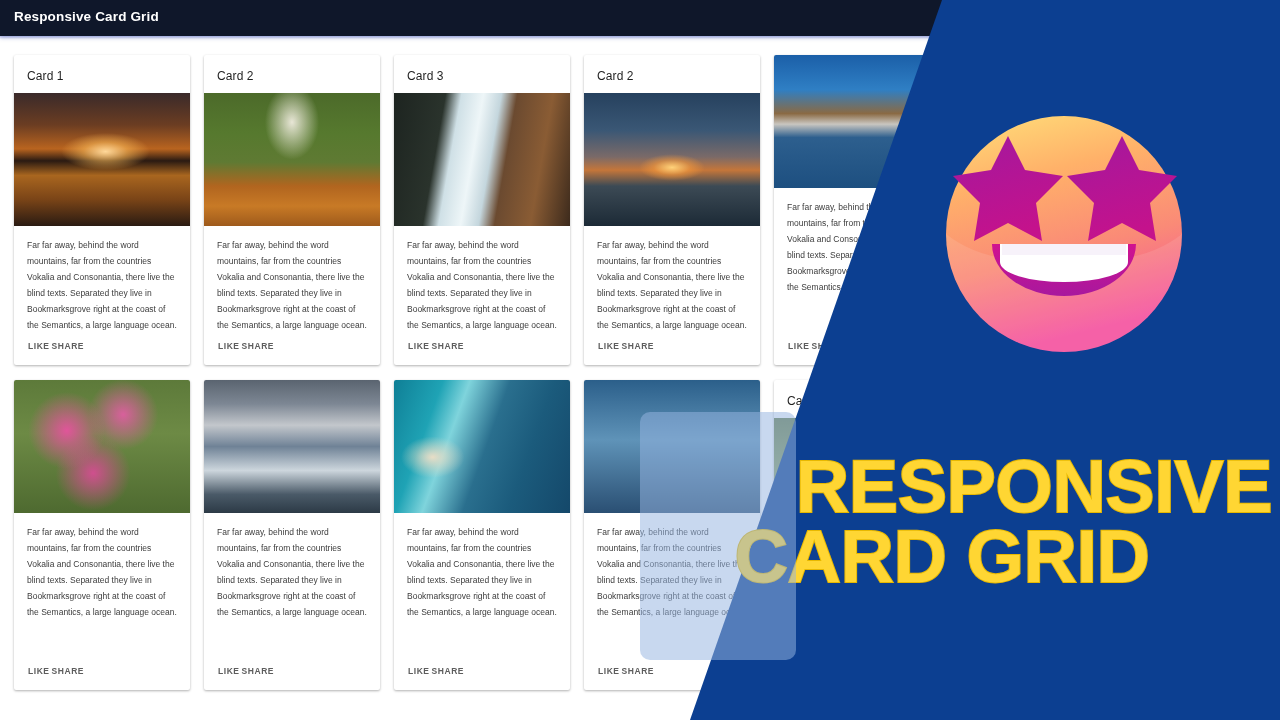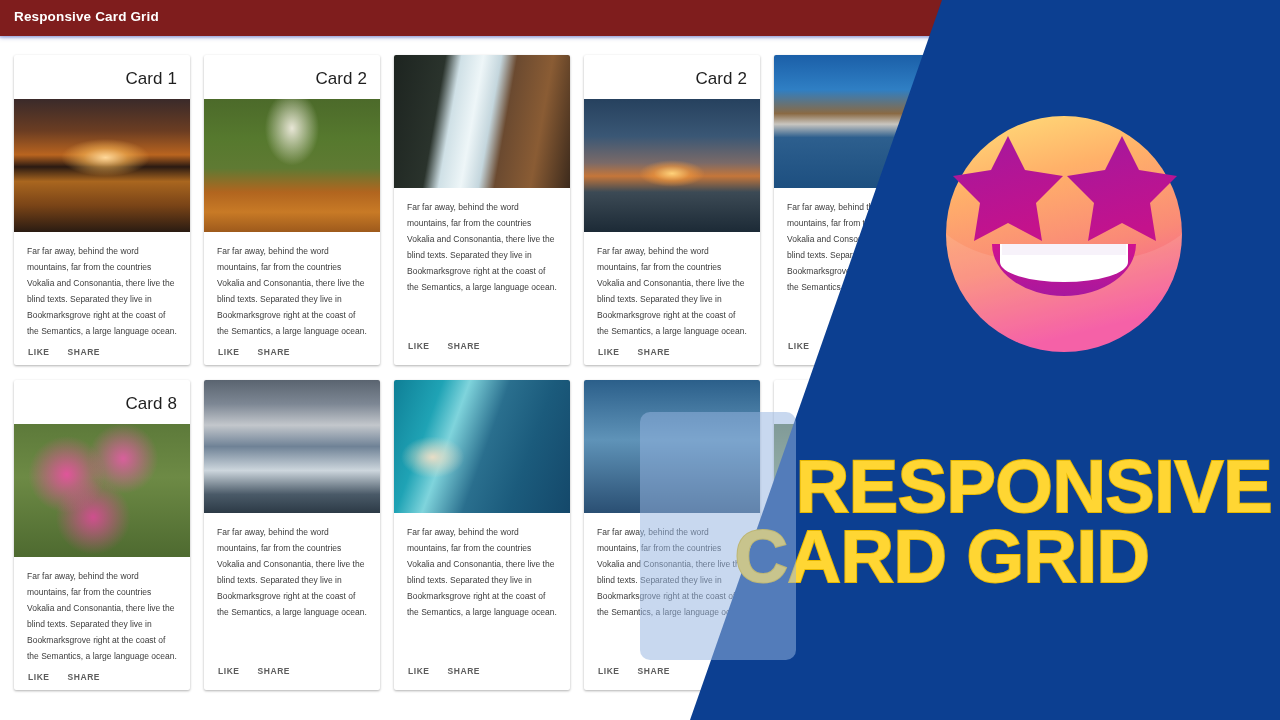--- a/index.html
+++ b/index.html
@@ -6,21 +6,21 @@
   html,body { width:1280px; height:720px; overflow:hidden; }
   body {
     font-family:"Liberation Sans", sans-serif;
     background:#ffffff;
     position:relative;
   }
 
   
   .appbar {
     position:absolute; left:0; top:0; width:1280px; height:36px;
-    background:#7f1d1d;
+    background:#0f172a;
     box-shadow:0 2px 4px rgba(63,81,181,.35);
     z-index:5;
   }
   .appbar-title {
     position:absolute; left:14px; top:9px;
     color:#ffffff; font-size:13.5px; font-weight:bold;
     letter-spacing:.15px; white-space:nowrap;
   }
   .appbar-shadow {
     position:absolute; left:0; top:36px; width:1280px; height:3px;
@@ -40,38 +40,37 @@
   }
   .card {
     width:176px; height:310px;
     background:#ffffff;
     border-radius:2px;
     box-shadow:0 1px 3px rgba(0,0,0,.20), 0 1px 2px rgba(0,0,0,.12);
     overflow:hidden;
     display:flex; flex-direction:column;
   }
   .card-title {
-    font-size:17px; color:#1f1f1f;
+    font-size:12px; color:#1f1f1f;
     padding:14px 13px 10px 13px;
     letter-spacing:.1px;
-    text-align:right;
   }
   .card-media {
     width:176px; height:133px;
     background-size:cover; background-position:center;
     flex:0 0 auto;
   }
   .card-body {
     font-size:8.5px; line-height:16px;
     color:#3c3c3c;
     padding:11px 13px 0 13px;
     flex:1 1 auto;
   }
   .card-actions {
-    display:flex; gap:16px;
+    display:flex; gap:0;
     padding:6px 13px 12px 13px;
   }
   .act {
     font-size:8.5px; font-weight:bold; color:#5d5d5d;
     letter-spacing:.55px;
     background:none; border:none; cursor:pointer;
     font-family:inherit; padding:2px 1px;
   }
 
   
@@ -159,20 +158,21 @@
     <div class="card">
       <div class="card-title">Card 2</div>
       <div class="card-media ph2"></div>
       <div class="card-body">Far far away, behind the word mountains, far from the countries Vokalia and Consonantia, there live the blind texts. Separated they live in Bookmarksgrove right at the coast of the Semantics, a large language ocean.</div>
       <div class="card-actions">
         <button class="act">LIKE</button>
         <button class="act">SHARE</button>
       </div>
     </div>
     <div class="card">
+      <div class="card-title">Card 3</div>
       <div class="card-media ph3"></div>
       <div class="card-body">Far far away, behind the word mountains, far from the countries Vokalia and Consonantia, there live the blind texts. Separated they live in Bookmarksgrove right at the coast of the Semantics, a large language ocean.</div>
       <div class="card-actions">
         <button class="act">LIKE</button>
         <button class="act">SHARE</button>
       </div>
     </div>
     <div class="card">
       <div class="card-title">Card 2</div>
       <div class="card-media ph4"></div>
@@ -202,21 +202,20 @@
     <div class="card">
       <div class="card-title">Card 7</div>
       <div class="card-media ph7"></div>
       <div class="card-body">Far far away, behind the word mountains, far from the countries Vokalia and Consonantia, there live the blind texts. Separated they live in Bookmarksgrove right at the coast of the Semantics, a large language ocean.</div>
       <div class="card-actions">
         <button class="act">LIKE</button>
         <button class="act">SHARE</button>
       </div>
     </div>
     <div class="card">
-      <div class="card-title">Card 8</div>
       <div class="card-media ph8"></div>
       <div class="card-body">Far far away, behind the word mountains, far from the countries Vokalia and Consonantia, there live the blind texts. Separated they live in Bookmarksgrove right at the coast of the Semantics, a large language ocean.</div>
       <div class="card-actions">
         <button class="act">LIKE</button>
         <button class="act">SHARE</button>
       </div>
     </div>
     <div class="card">
       <div class="card-media ph9"></div>
       <div class="card-body">Far far away, behind the word mountains, far from the countries Vokalia and Consonantia, there live the blind texts. Separated they live in Bookmarksgrove right at the coast of the Semantics, a large language ocean.</div>

